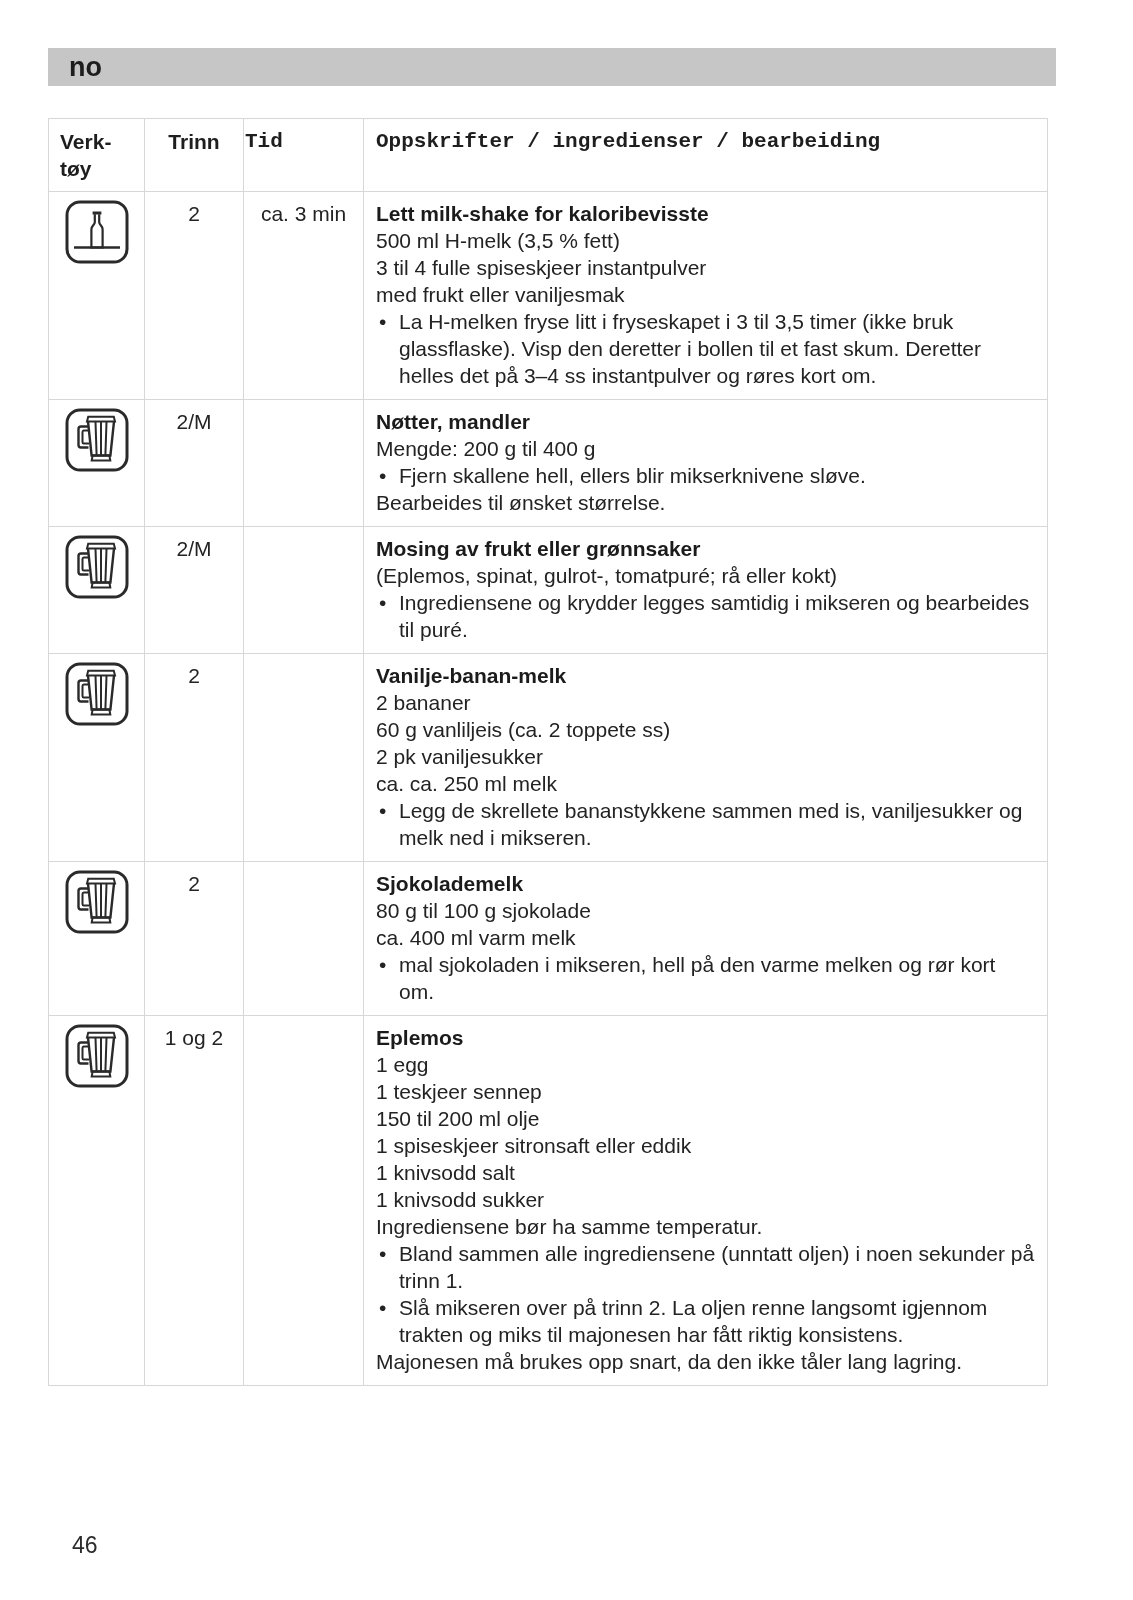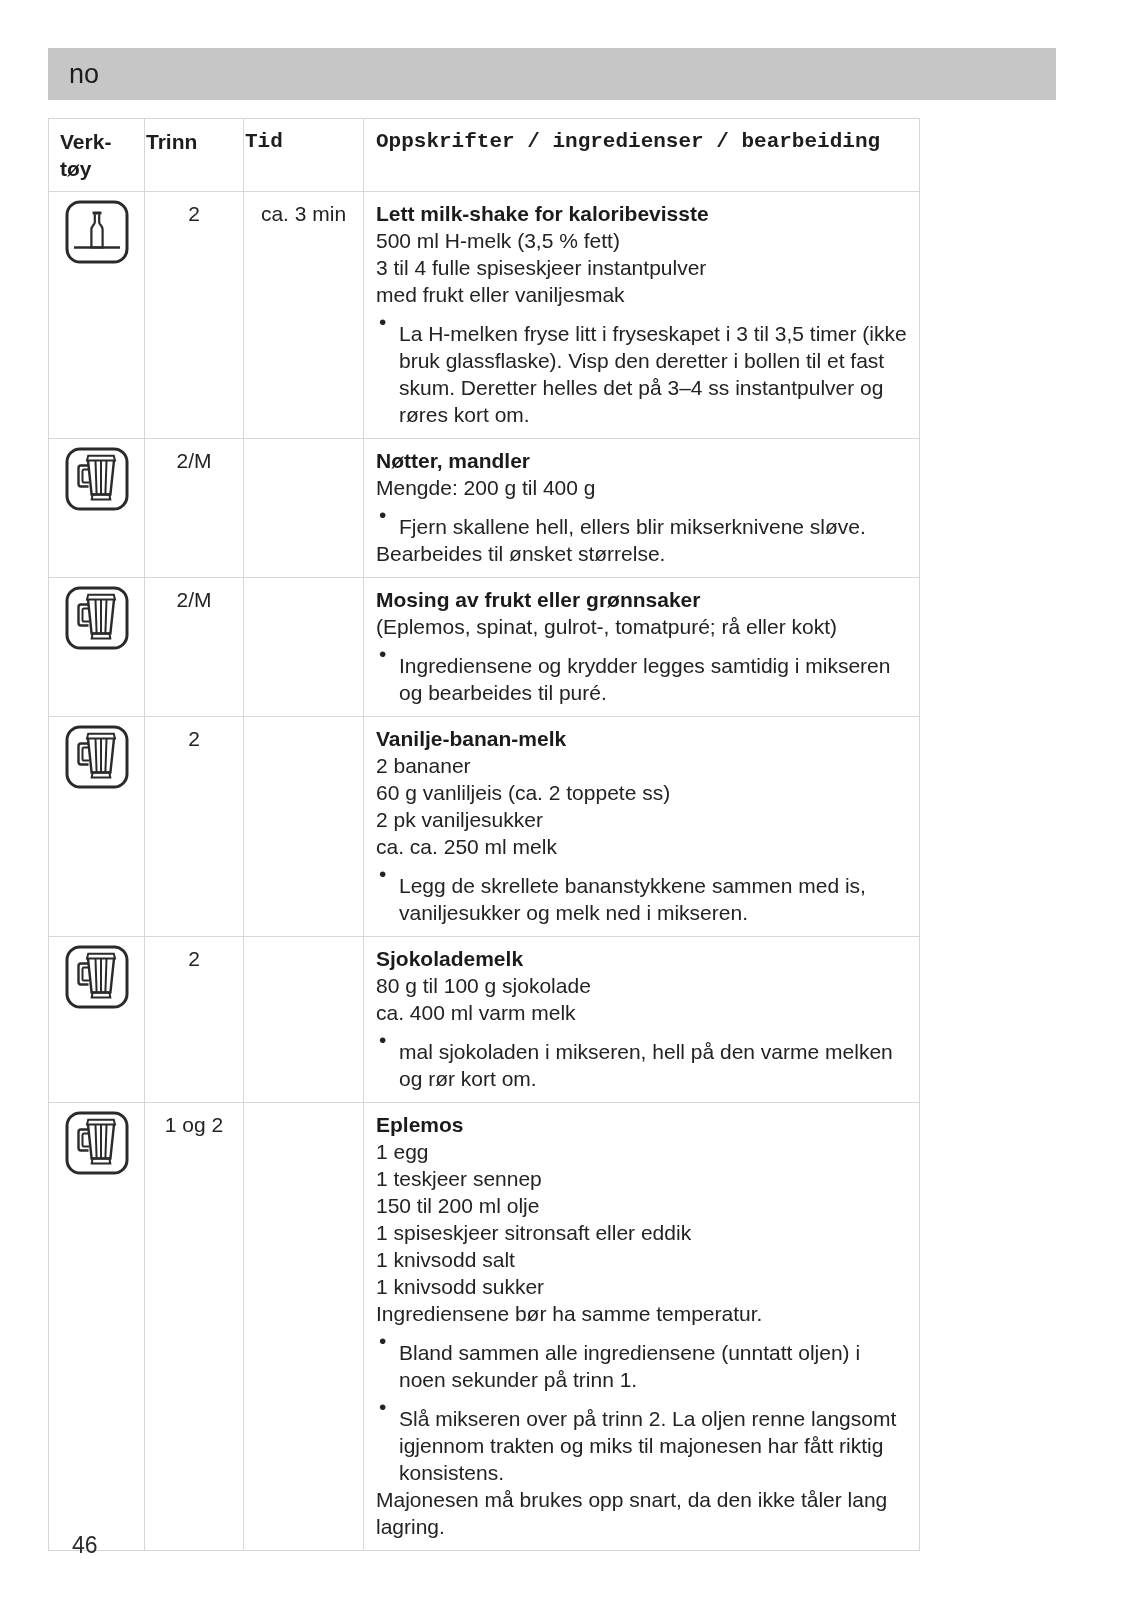--- a/index.html
+++ b/index.html
@@ -6,61 +6,61 @@
   body {
     width: 1133px; height: 1600px;
     background: #ffffff;
     position: relative;
     font-family: "Liberation Sans", "DejaVu Sans", sans-serif;
     color: #232323;
     -webkit-font-smoothing: antialiased;
   }
   .langbar {
     position: absolute; left: 48px; top: 48px;
-    width: 1008px; height: 52px;
+    width: 1008px; height: 38px;
     background: #c6c6c6;
     display: flex; align-items: center;
-    padding-left: 21px; box-sizing: border-box;
+    padding-left: 21px; box-sizing: border-box; font-weight: bold;
   }
   .langbar .lang {
     font-size: 27px; line-height: 27px; color: #1d1d1d;
   }
   table.recipes {
     position: absolute; left: 48px; top: 118px;
-    width: 872px;
+    width: 1000px;
     border-collapse: collapse; table-layout: fixed;
   }
   .recipes col.col-tool   { width: 96px; }
   .recipes col.col-trinn  { width: 99px; }
   .recipes col.col-tid    { width: 120px; }
   .recipes th, .recipes td {
     border: 1px solid #d7d7d7;
     vertical-align: top;
     font-size: 21px; line-height: 27px;
     box-sizing: border-box;
   }
   .recipes thead th {
     font-weight: bold; color: #1e1e1e;
     padding-top: 9px; padding-bottom: 9px;
   }
   th.h-tool   { text-align: left;  padding-left: 11px; padding-right: 6px; }
-  th.h-trinn  { text-align: left; }
+  th.h-trinn  { text-align: center; }
   th.h-tid    { text-align: left; font-family: Liberation Mono, monospace; }
   th.h-recipe { text-align: left; padding-left: 12px; font-family: Liberation Mono, monospace; }
   td.c-tool   { padding: 8px 0 8px 0; text-align: center; }
   td.c-trinn  { text-align: center; padding-top: 8px; }
   td.c-tid    { text-align: center; padding-top: 8px; }
   td.c-recipe { padding: 8px 12px 10px 12px; }
   .r-title { font-weight: bold; color: #1b1b1b; }
   .line { }
   .bullet-line { display: flex; }
   .bullet-line .marker {
     flex: 0 0 23px; box-sizing: border-box; padding-left: 3px;
   }
-  .bullet-line .btext { flex: 1 1 auto; margin-top: 12px; }
+  .bullet-line .btext { flex: 1 1 auto; }
   .tool-box { display: inline-block; width: 64px; height: 64px; }
   .tool-box svg { display: block; }
   .pagenum {
     position: absolute; left: 72px; top: 1532px;
     font-size: 23px; line-height: 27px; color: #2c2c2c;
   }
 </style>
 </head>
 <body>
 

